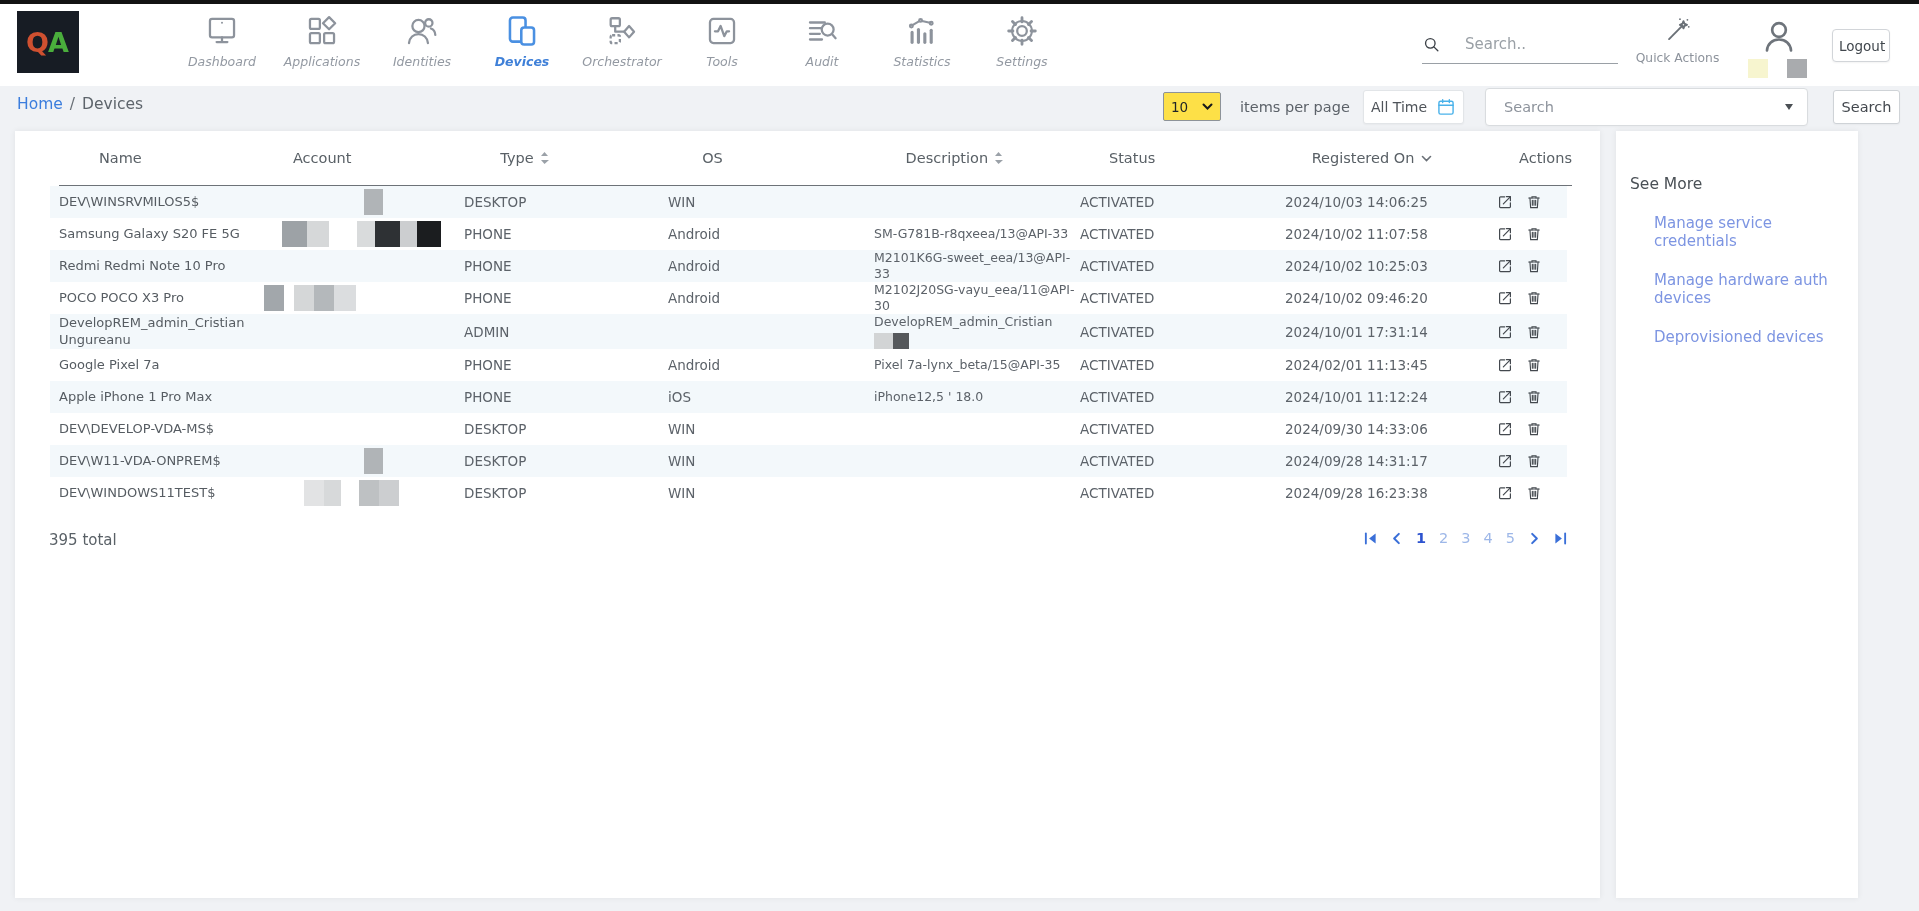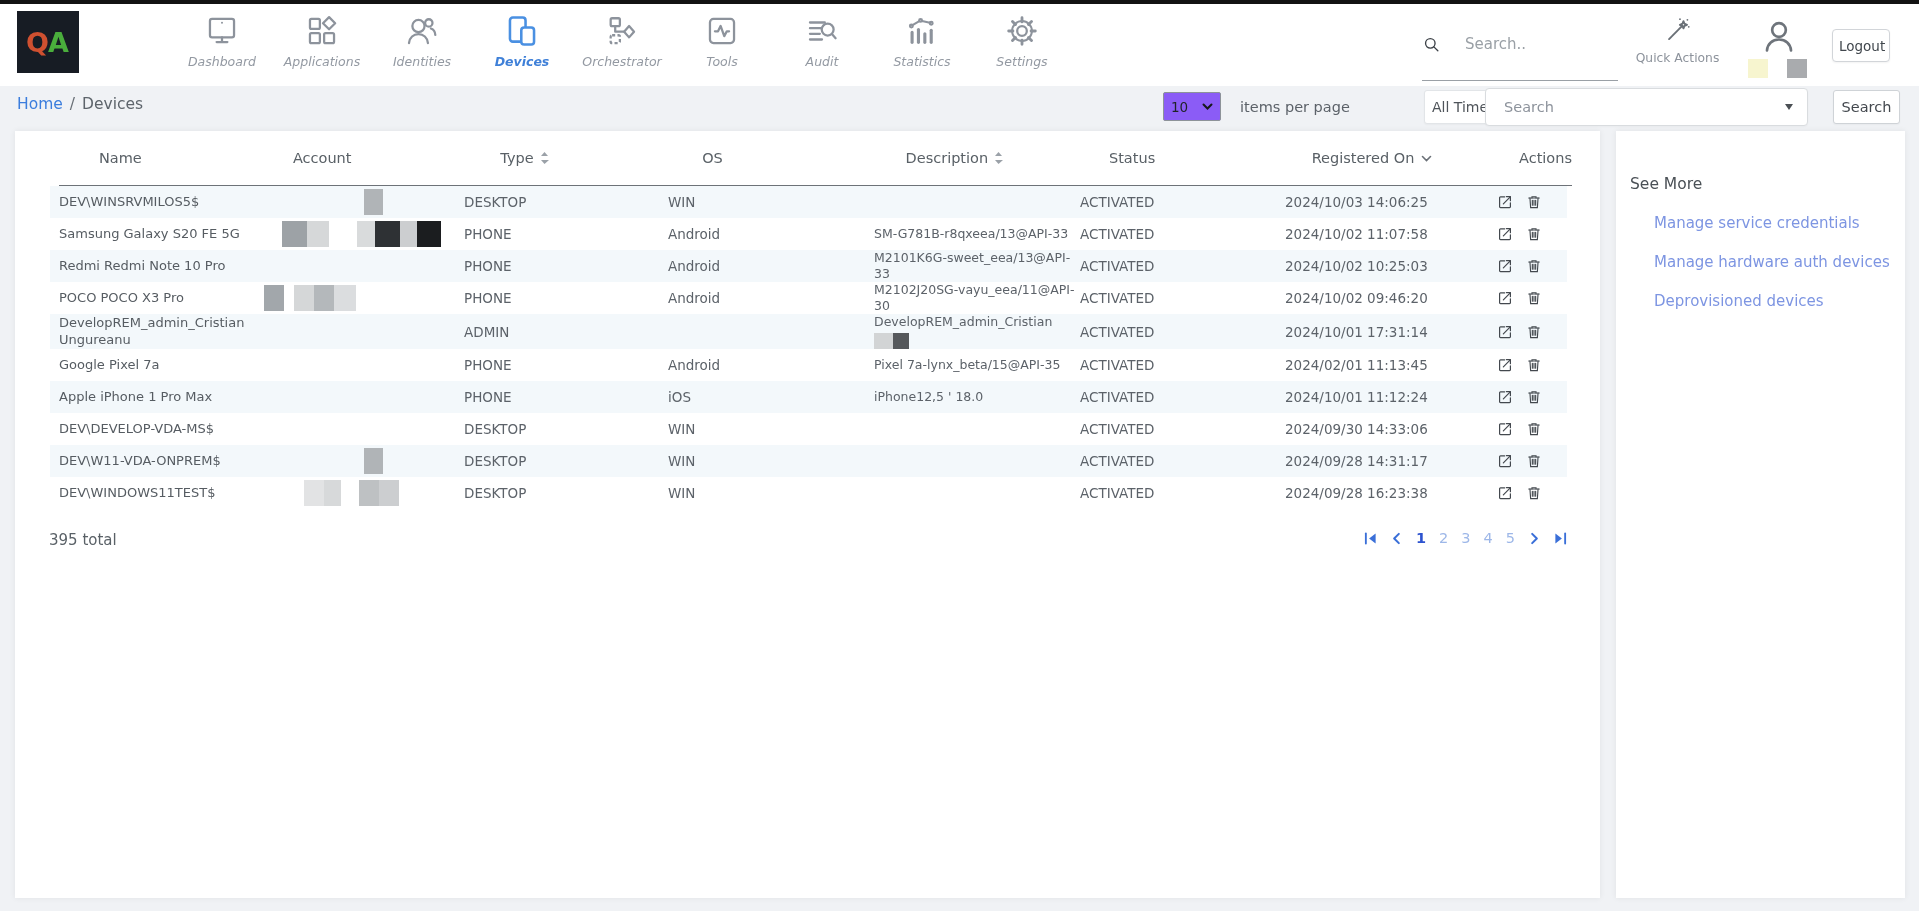--- a/index.html
+++ b/index.html
@@ -23,21 +23,21 @@
   .logo-a { color:#4aad3c; margin-left:-2px; }
 
   .main-nav { position:absolute; left:172px; top:10px; display:flex; }
   .nav-item { width:100px; display:flex; flex-direction:column; align-items:center; cursor:pointer; color:#8d939c; }
   .nav-icon svg { width:34px; height:34px; }
   .nav-label { margin-top:6px; font-size:12.5px; color:#9399a2; white-space:nowrap;font-style:italic; }
   .nav-item.active { color:#4a90e2; }
   .nav-item.active .nav-label { color:#3f80d8; font-weight:bold; }
 
   .hdr-search { position:absolute; left:1422px; top:30px; width:196px; border-bottom:1px solid #9aa0a6;
-                display:flex; align-items:center; padding-bottom:26px; }
+                display:flex; align-items:center; padding-bottom:9px; }
   .hdr-search svg { width:19px; height:19px; }
   .hdr-search input { border:none; outline:none; background:transparent; margin-left:22px;
                       font-size:15px; width:150px; color:#555; font-family:inherit; }
   .hdr-search input::placeholder { color:#9aa0a6; }
 
   .quick-actions { position:absolute; left:1630px; top:12px; width:95px; text-align:center; cursor:pointer; }
   .quick-actions svg { width:27px; height:27px; margin:0 auto; }
   .qa-label { display:block; margin-top:8px; font-size:12.3px; color:#8d939c; white-space:nowrap; }
 
   .user-area { position:absolute; left:1745px; top:12px; width:70px; height:62px; }
@@ -50,26 +50,26 @@
   .logout-btn { position:absolute; left:1832px; top:25px; width:58px; height:33px; background:#fff;
                 border:1px solid #d2d5d9; border-radius:4px; font-size:13.5px; color:#41474d;
                 font-family:inherit; cursor:pointer; box-shadow:0 1px 2px rgba(0,0,0,.05); }
 
   
   .breadcrumb { position:absolute; left:17px; top:95px; font-size:15.5px; }
   .crumb-home { color:#3b7ddd; text-decoration:none; cursor:pointer; }
   .crumb-sep { color:#6a7077; margin:0 7px; }
   .crumb-cur { color:#5d646b; }
 
-  .pp-select { position:absolute; left:1163px; top:92px; width:58px; height:29px; background:#8b5cf6;
+  .pp-select { position:absolute; left:1163px; top:92px; width:58px; height:29px; background:#fde047;
                border:1px solid #8d9399; border-radius:2px; display:flex; align-items:center;
                justify-content:space-between; padding:0 7px; font-size:13.5px; color:#1f2327; cursor:pointer; }
   .pp-label { position:absolute; left:1240px; top:99px; font-size:14.5px; color:#5c6269; }
 
-  .time-btn { position:absolute; left:1424px; top:90px; width:101px; height:34px; background:#fff;
+  .time-btn { position:absolute; left:1363px; top:90px; width:101px; height:34px; background:#fff;
               border:1px solid #e2e5e8; border-radius:3px; display:flex; align-items:center;
               justify-content:center; gap:9px; font-size:14px; color:#4f545a; cursor:pointer;
               box-shadow:0 1px 2px rgba(0,0,0,.04); }
   .time-btn svg { width:20px; height:20px; }
 
   .search-combo { position:absolute; left:1485px; top:88px; width:323px; height:38px; background:#fff;
                   border:1px solid #d9dcdf; border-radius:4px; display:flex; align-items:center;
                   justify-content:space-between; padding:0 14px 0 18px; font-size:14.5px; color:#8d939c;
                   cursor:pointer; box-shadow:0 1px 2px rgba(0,0,0,.03); }
   .combo-caret { width:0; height:0; border-left:4.5px solid transparent; border-right:4.5px solid transparent;
@@ -113,21 +113,21 @@
   .total { position:absolute; left:34px; top:400px; font-size:15px; color:#5a6167; }
 
   .pagination { position:absolute; top:399px; right:33px; display:flex; align-items:center; gap:13px; }
   .pg-arrow { cursor:pointer; }
   .pg-arrow svg { width:13px; height:13px; }
   .pages { display:flex; align-items:center; gap:13px; }
   .pg-num { font-size:14.5px; color:#9db7e8; cursor:pointer; }
   .pg-num.current { color:#2d53cf; font-weight:bold; }
 
   
-  .side-card { position:absolute; left:1616px; top:131px; width:289px; height:767px; background:#fff;
+  .side-card { position:absolute; left:1616px; top:131px; width:242px; height:767px; background:#fff;
                box-shadow:0 0 6px rgba(0,0,0,.07); }
   .side-title { margin:44px 0 0 14px; font-size:15.5px; color:#4a5056; }
   .side-link { margin:21px 0 0 38px; font-size:15px; color:#7d95e2; cursor:pointer; }
 </style>
 </head>
 <body>
 
 <div class="top-strip"></div>
 
 <header class="app-header">

